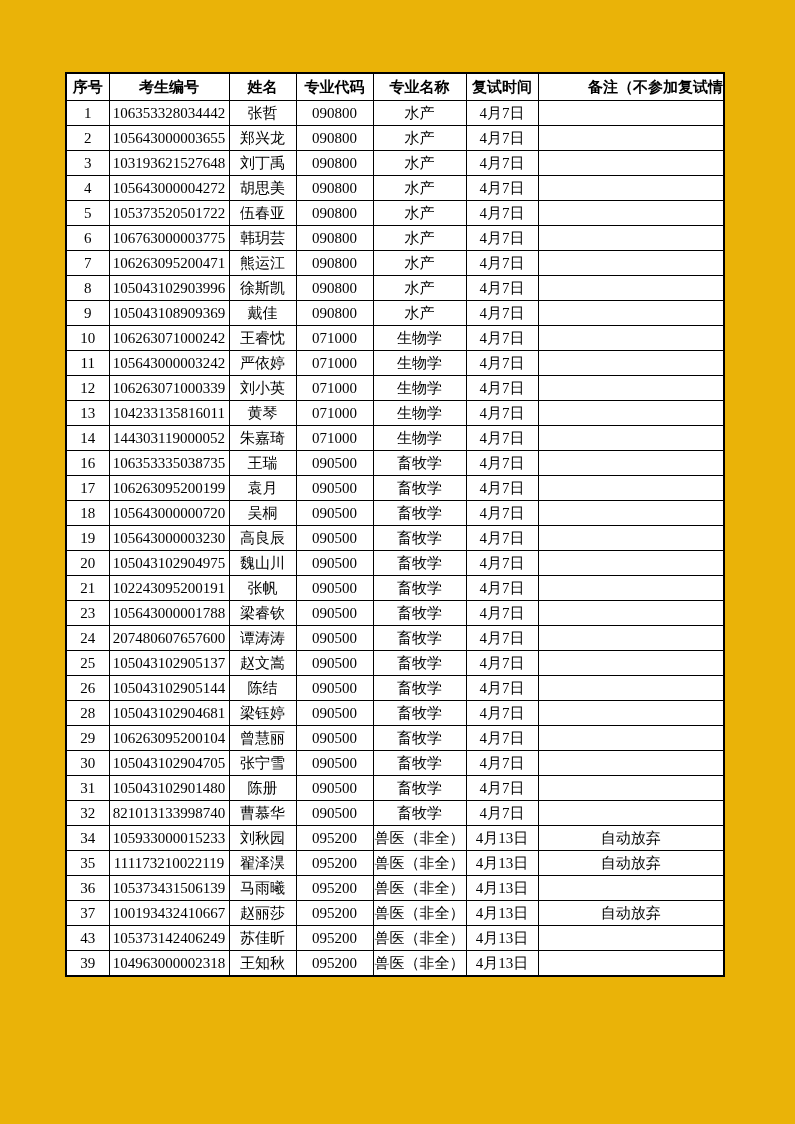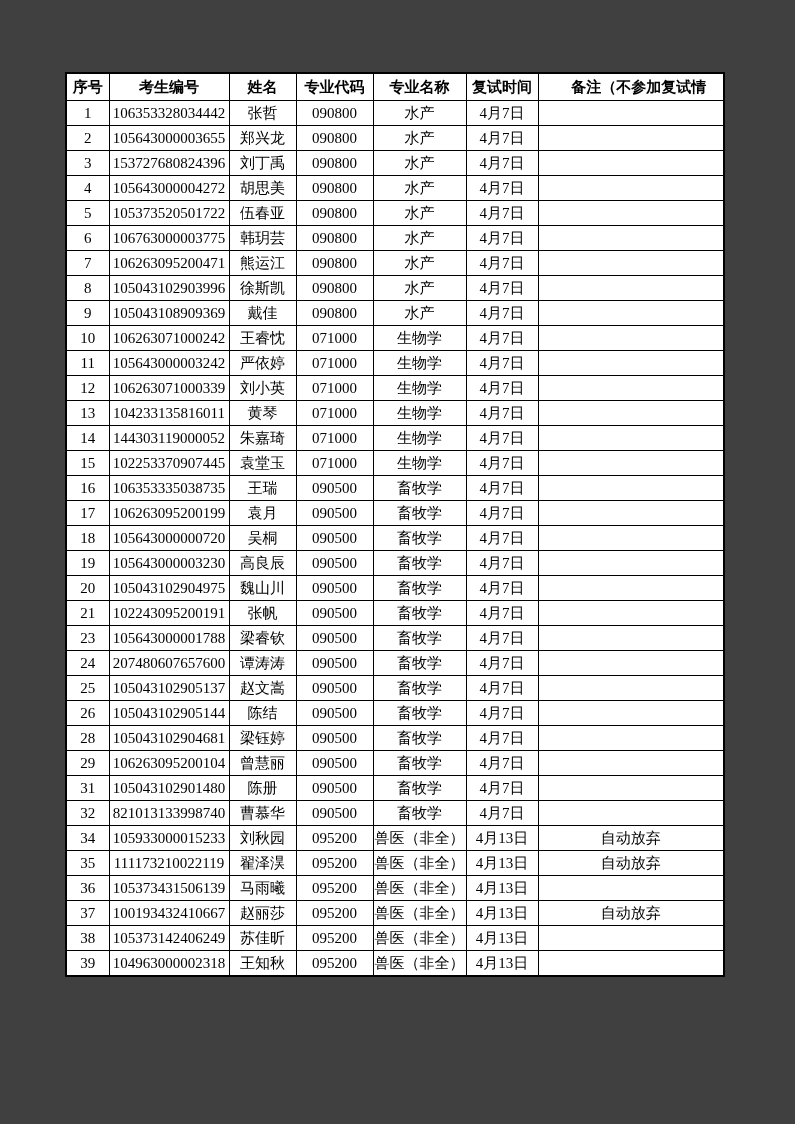--- a/index.html
+++ b/index.html
@@ -6,21 +6,21 @@
     margin: 0;
     padding: 0;
     background: #ffffff;
     font-family: "Liberation Serif", "DejaVu Serif", serif;
     color: #000000;
   }
   .sheet {
     position: relative;
     width: 795px;
     height: 1124px;
-    background: #404040;
+    background: #eab308;
     overflow: hidden;
   }
   table.candidates {
     position: absolute;
     left: 65px;
     top: 72px;
     border-collapse: collapse;
     table-layout: fixed;
     border: 2px solid #000000;
   }
@@ -38,21 +38,21 @@
     line-height: 24px;
     color: #000000;
     background: #ffffff;
   }
   table.candidates thead th {
     font-weight: bold;
     height: 26px;
     line-height: 26px;
   }
   table.candidates thead th.remark-header {
-    text-align: center;
+    text-align: right;
     padding-left: 16px;
   }
   col.c-index  { width: 43px; }
   col.c-id     { width: 120px; }
   col.c-name   { width: 67px; }
   col.c-code   { width: 77px; }
   col.c-major  { width: 93px; }
   col.c-date   { width: 72px; }
   col.c-remark { width: 186px; }
 </style>
@@ -95,21 +95,21 @@
           <td>2</td>
           <td>105643000003655</td>
           <td>郑兴龙</td>
           <td>090800</td>
           <td>水产</td>
           <td>4月7日</td>
           <td></td>
         </tr>
         <tr>
           <td>3</td>
-          <td>153727680824396</td>
+          <td>103193621527648</td>
           <td>刘丁禹</td>
           <td>090800</td>
           <td>水产</td>
           <td>4月7日</td>
           <td></td>
         </tr>
         <tr>
           <td>4</td>
           <td>105643000004272</td>
           <td>胡思美</td>
@@ -202,29 +202,20 @@
         <tr>
           <td>14</td>
           <td>144303119000052</td>
           <td>朱嘉琦</td>
           <td>071000</td>
           <td>生物学</td>
           <td>4月7日</td>
           <td></td>
         </tr>
         <tr>
-          <td>15</td>
-          <td>102253370907445</td>
-          <td>袁堂玉</td>
-          <td>071000</td>
-          <td>生物学</td>
-          <td>4月7日</td>
-          <td></td>
-        </tr>
-        <tr>
           <td>16</td>
           <td>106353335038735</td>
           <td>王瑞</td>
           <td>090500</td>
           <td>畜牧学</td>
           <td>4月7日</td>
           <td></td>
         </tr>
         <tr>
           <td>17</td>
@@ -319,20 +310,29 @@
         <tr>
           <td>29</td>
           <td>106263095200104</td>
           <td>曾慧丽</td>
           <td>090500</td>
           <td>畜牧学</td>
           <td>4月7日</td>
           <td></td>
         </tr>
         <tr>
+          <td>30</td>
+          <td>105043102904705</td>
+          <td>张宁雪</td>
+          <td>090500</td>
+          <td>畜牧学</td>
+          <td>4月7日</td>
+          <td></td>
+        </tr>
+        <tr>
           <td>31</td>
           <td>105043102901480</td>
           <td>陈册</td>
           <td>090500</td>
           <td>畜牧学</td>
           <td>4月7日</td>
           <td></td>
         </tr>
         <tr>
           <td>32</td>
@@ -373,21 +373,21 @@
         <tr>
           <td>37</td>
           <td>100193432410667</td>
           <td>赵丽莎</td>
           <td>095200</td>
           <td>兽医（非全）</td>
           <td>4月13日</td>
           <td>自动放弃</td>
         </tr>
         <tr>
-          <td>38</td>
+          <td>43</td>
           <td>105373142406249</td>
           <td>苏佳昕</td>
           <td>095200</td>
           <td>兽医（非全）</td>
           <td>4月13日</td>
           <td></td>
         </tr>
         <tr>
           <td>39</td>
           <td>104963000002318</td>

